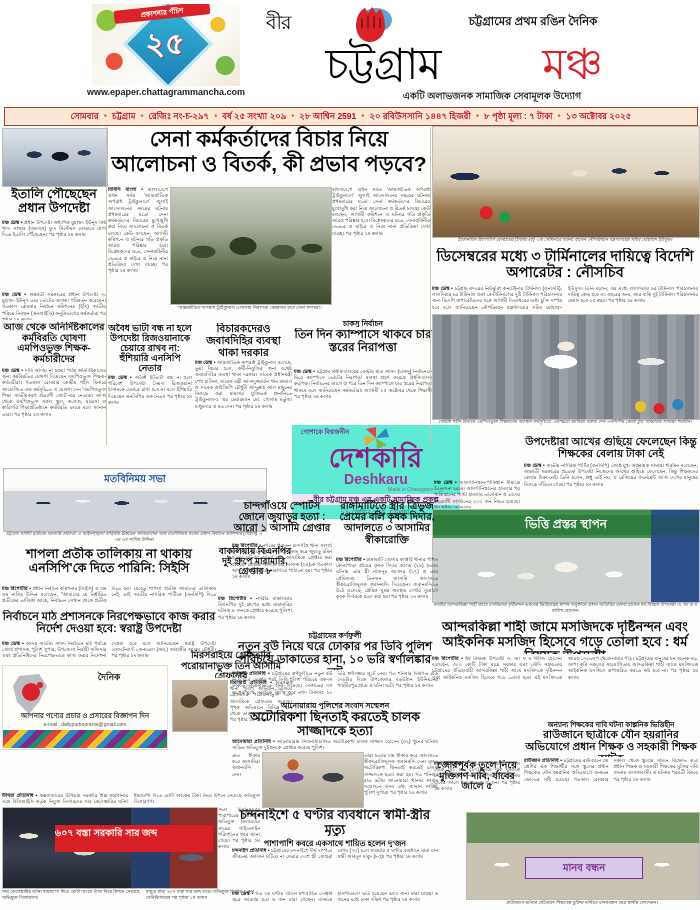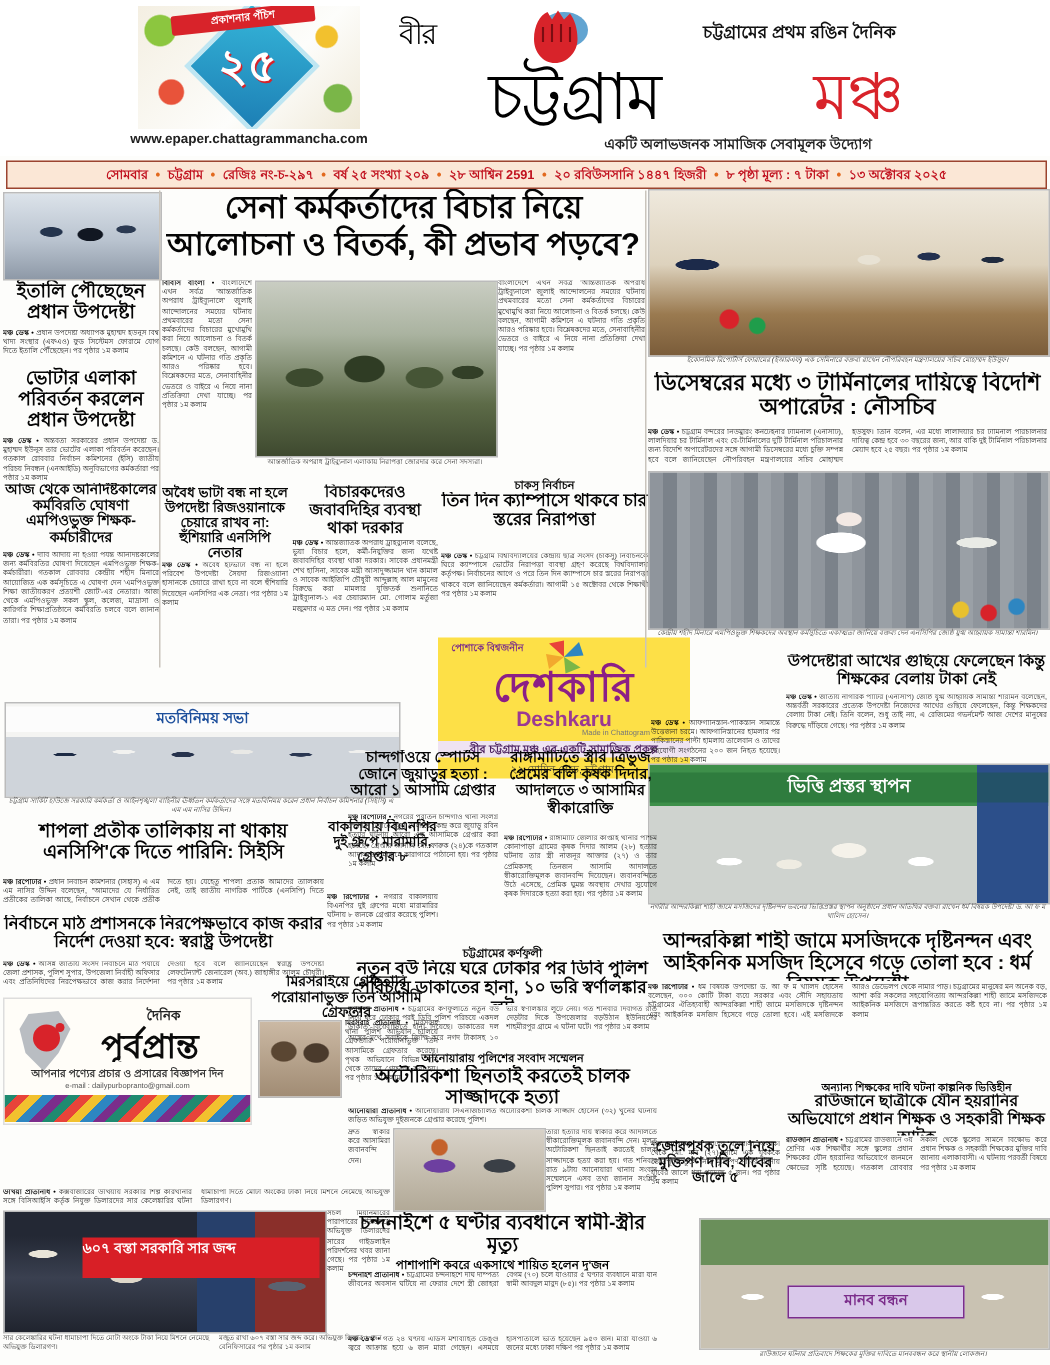--- a/index.html
+++ b/index.html
@@ -63,21 +63,20 @@
     <span>১৩ অক্টোবর ২০২৫</span>
   </div>
 
   <div class="photo" style="left:2px;top:128px;width:104px;height:57px;background:
       radial-gradient(ellipse at 30% 45%, #24344d 0 7px, transparent 8px),
       radial-gradient(ellipse at 55% 48%, #111722 0 8px, transparent 9px),
       radial-gradient(ellipse at 78% 42%, #2b3a52 0 6px, transparent 7px),
       linear-gradient(#dce3ea 0%, #b9c3cf 55%, #8e99a7 100%);"></div>
   <div class="x h" style="left:2px;top:187px;width:104px;height:32px;font-size:12.5px;">ইতালি পৌছেছেন প্রধান উপদেষ্টা</div>
   <div class="x bd" style="left:2px;top:220px;width:104px;height:24px;"><span class="by">মঞ্চ ডেস্ক •</span> <span>প্রধান উপদেষ্টা অধ্যাপক মুহাম্মদ ইউনূস বিশ্ব খাদ্য সংস্থার (এফএও) ফুড সিস্টেমস ফোরামে যোগ দিতে ইতালি পৌঁছেছেন। পর পৃষ্ঠার ১ম কলাম</span></div>
-  <div class="x h" style="left:2px;top:245px;width:104px;height:46px;font-size:12.5px;">ভোটার এলাকা পরিবর্তন করলেন প্রধান উপদেষ্টা</div>
   <div class="x bd" style="left:2px;top:292px;width:104px;height:28px;"><span class="by">মঞ্চ ডেস্ক •</span> <span>অন্তর্বর্তী সরকারের প্রধান উপদেষ্টা ড. মুহাম্মদ ইউনূস তার ভোটের এলাকা পরিবর্তন করেছেন। গতকাল রোববার নির্বাচন কমিশনের (ইসি) জাতীয় পরিচয় নিবন্ধন (এনআইডি) অনুবিভাগের কর্মকর্তারা পর পৃষ্ঠার ১ম কলাম</span></div>
   <div class="x h" style="left:2px;top:322px;width:104px;height:44px;font-size:9.5px;">আজ থেকে অনির্দিষ্টকালের কর্মবিরতি ঘোষণা এমপিওভুক্ত শিক্ষক-কর্মচারীদের</div>
   <div class="x bd" style="left:2px;top:368px;width:104px;height:78px;"><span class="by">মঞ্চ ডেস্ক •</span> <span>দাবি আদায় না হওয়া পর্যন্ত অনির্দিষ্টকালের জন্য কর্মবিরতির ঘোষণা দিয়েছেন এমপিওভুক্ত শিক্ষক-কর্মচারীরা। গতকাল রোববার কেন্দ্রীয় শহীদ মিনারে আয়োজিত এক কর্মসূচিতে এ ঘোষণা দেন 'এমপিওভুক্ত শিক্ষা জাতীয়করণ প্রত্যাশী জোট'-এর নেতারা। আজ থেকে এমপিওভুক্ত সকল স্কুল, কলেজ, মাদ্রাসা ও কারিগরি শিক্ষাপ্রতিষ্ঠানে কর্মবিরতি চলবে বলে জানান তারা। পর পৃষ্ঠার ১ম কলাম</span></div>
 
   <div class="x h" style="left:108px;top:126px;width:322px;height:58px;font-size:21px;line-height:1.2;">সেনা কর্মকর্তাদের বিচার নিয়ে আলোচনা ও বিতর্ক, কী প্রভাব পড়বে?</div>
   <div class="x bd" style="left:108px;top:187px;width:60px;height:134px;"><span class="by">বিবিসি বাংলা •</span> <span>বাংলাদেশে এখন সর্বত্র 'আন্তর্জাতিক অপরাধ ট্রাইব্যুনালে' জুলাই আন্দোলনের সময়ের ঘটনায় প্রথমবারের মতো সেনা কর্মকর্তাদের বিচারের মুখোমুখি করা নিয়ে আলোচনা ও বিতর্ক চলছে। কেউ বলছেন, আগামী কমিশনে এ ঘটনার গতি প্রকৃতি আরও পরিষ্কার হবে। বিশ্লেষকদের মতে, সেনাবাহিনীর ভেতরে ও বাইরে এ নিয়ে নানা প্রতিক্রিয়া দেখা যাচ্ছে। পর পৃষ্ঠার ১ম কলাম</span></div>
   <div class="photo" style="left:170px;top:187px;width:160px;height:116px;background:
       radial-gradient(ellipse at 20% 55%, #3c4a2e 0 12px, transparent 13px),
       radial-gradient(ellipse at 45% 50%, #2f3c24 0 13px, transparent 14px),
       radial-gradient(ellipse at 70% 55%, #465536 0 12px, transparent 13px),
@@ -87,21 +86,21 @@
   <div class="x bd" style="left:332px;top:187px;width:98px;height:134px;">বাংলাদেশে এখন সর্বত্র 'আন্তর্জাতিক অপরাধ ট্রাইব্যুনালে' জুলাই আন্দোলনের সময়ের ঘটনায় প্রথমবারের মতো সেনা কর্মকর্তাদের বিচারের মুখোমুখি করা নিয়ে আলোচনা ও বিতর্ক চলছে। কেউ বলছেন, আগামী কমিশনে এ ঘটনার গতি প্রকৃতি আরও পরিষ্কার হবে। বিশ্লেষকদের মতে, সেনাবাহিনীর ভেতরে ও বাইরে এ নিয়ে নানা প্রতিক্রিয়া দেখা যাচ্ছে। পর পৃষ্ঠার ১ম কলাম</div>
 
   <div class="x h" style="left:108px;top:323px;width:84px;height:50px;font-size:9px;">অবৈধ ভাটা বন্ধ না হলে উপদেষ্টা রিজওয়ানাকে চেয়ারে রাখব না: হুঁশিয়ারি এনসিপি নেতার</div>
   <div class="x bd" style="left:108px;top:375px;width:84px;height:70px;"><span class="by">মঞ্চ ডেস্ক •</span> <span>অবৈধ ইটভাটা বন্ধ না হলে পরিবেশ উপদেষ্টা সৈয়দা রিজওয়ানা হাসানকে চেয়ারে রাখা হবে না বলে হুঁশিয়ারি দিয়েছেন এনসিপির এক নেতা। পর পৃষ্ঠার ১ম কলাম</span></div>
   <div class="x h" style="left:195px;top:323px;width:97px;height:36px;font-size:10.5px;">বিচারকদেরও জবাবদিহির ব্যবস্থা থাকা দরকার</div>
   <div class="x bd" style="left:195px;top:360px;width:97px;height:85px;"><span class="by">মঞ্চ ডেস্ক •</span> <span>আন্তর্জাতিক অপরাধ ট্রাইব্যুনাল বলেছে, ভুয়া বিচার হলে, কর্মী-নিযুক্তির জন্য যথেষ্ট জবাবদিহির ব্যবস্থা থাকা দরকার। সাবেক প্রধানমন্ত্রী শেখ হাসিনা, সাবেক মন্ত্রী আসাদুজ্জামান খান কামাল ও সাবেক আইজিপি চৌধুরী আব্দুল্লাহ আল মামুনের বিরুদ্ধে করা মামলার যুক্তিতর্ক শুনানিতে ট্রাইব্যুনাল-১ এর চেয়ারম্যান মো. গোলাম মর্তুজা মজুমদার এ মত দেন। পর পৃষ্ঠার ১ম কলাম</span></div>
   <div class="x kick" style="left:294px;top:318px;width:138px;height:9px;font-size:7.5px;">চাকসু নির্বাচন</div>
   <div class="x h" style="left:294px;top:328px;width:138px;height:40px;font-size:11.5px;">তিন দিন ক্যাম্পাসে থাকবে চার স্তরের নিরাপত্তা</div>
   <div class="x bd" style="left:294px;top:369px;width:138px;height:54px;"><span class="by">মঞ্চ ডেস্ক •</span> <span>চট্টগ্রাম বিশ্ববিদ্যালয়ের কেন্দ্রীয় ছাত্র সংসদ (চাকসু) নির্বাচনকে ঘিরে ক্যাম্পাসে ভোটের নিরাপত্তা ব্যবস্থা গ্রহণ করেছে বিশ্ববিদ্যালয় কর্তৃপক্ষ। নির্বাচনের আগে ও পরে তিন দিন ক্যাম্পাসে চার স্তরের নিরাপত্তা থাকবে বলে জানিয়েছেন কর্মকর্তারা। আগামী ১৫ অক্টোবর থেকে শিক্ষার্থী পর পৃষ্ঠার ১ম কলাম</span></div>
 
-  <div class="x" style="left:292px;top:425px;width:168px;height:94px;background:#fde047;">
+  <div class="x" style="left:292px;top:425px;width:168px;height:94px;background:#5eead4;">
     <span class="x" style="left:68px;top:0px;width:32px;height:26px;">
       <svg width="32" height="26" viewBox="0 0 32 26">
         <path d="M16 13 L6 4 L16 2 Z" fill="#e8443a"></path>
         <path d="M16 13 L26 3 L29 12 Z" fill="#2e86c1"></path>
         <path d="M16 13 L27 20 L17 24 Z" fill="#7ab648"></path>
         <path d="M16 13 L6 21 L4 11 Z" fill="#f2a92e"></path>
       </svg>
     </span>
     <div class="x" style="left:0;top:2px;width:66px;height:10px;font-size:6.5px;color:#7b2d8b;font-weight:bold;text-align:center;">পোশাকে বিশ্বজনীন</div>
     <div class="x" style="left:0;top:12px;width:168px;height:34px;font-size:27px;font-weight:bold;color:#8c1f86;text-align:center;letter-spacing:1px;">দেশকারি</div>
@@ -173,21 +172,20 @@
 
   <div class="x" style="left:2px;top:665px;width:164px;height:83px;background:#fffdf8;border:1px solid #ddd;">
     <span class="x" style="left:6px;top:6px;width:44px;height:44px;">
       <svg width="44" height="44" viewBox="0 0 44 44">
         <path d="M10 4 L30 2 L38 14 L30 30 L20 42 L8 30 L4 14 Z" fill="#b9bdc2"></path>
         <circle cx="22" cy="20" r="9" fill="#d8232a"></circle>
         <circle cx="31" cy="13" r="3" fill="#d8232a"></circle>
       </svg>
     </span>
     <div class="x" style="left:52px;top:4px;width:108px;height:12px;font-size:9px;font-weight:bold;color:#222;text-align:center;">দৈনিক</div>
-    <div class="x" style="left:30px;top:14px;width:134px;height:28px;font-size:22px;font-weight:bold;color:#0a0a0a;text-align:center;">পূর্বপ্রান্ত</div>
     <div class="x" style="left:0;top:44px;width:164px;height:10px;font-size:7px;font-weight:bold;color:#333;text-align:center;">আপনার পণ্যের প্রচার ও প্রসারের বিজ্ঞাপন দিন</div>
     <div class="x" style="left:0;top:55px;width:164px;height:8px;font-size:5px;color:#555;text-align:center;">e-mail : dailypurbopranto@gmail.com</div>
     <div class="x" style="left:0;top:64px;width:164px;height:18px;background:
         repeating-linear-gradient(135deg,#1f8a70 0 6px,#e8443a 6px 12px,#f2c12e 12px 18px,#2e86c1 18px 24px,#7b2d8b 24px 30px);"></div>
   </div>
 
   <div class="x h" style="left:170px;top:650px;width:122px;height:28px;font-size:9.5px;">মিরসরাইয়ে গ্রেফতারি পরোয়ানাভুক্ত তিন আসামি গ্রেফতার</div>
   <div class="photo" style="left:172px;top:680px;width:54px;height:50px;background:
       radial-gradient(ellipse at 30% 40%, #5a4632 0 8px, transparent 9px),
       radial-gradient(ellipse at 70% 42%, #4a3a2c 0 8px, transparent 9px),

